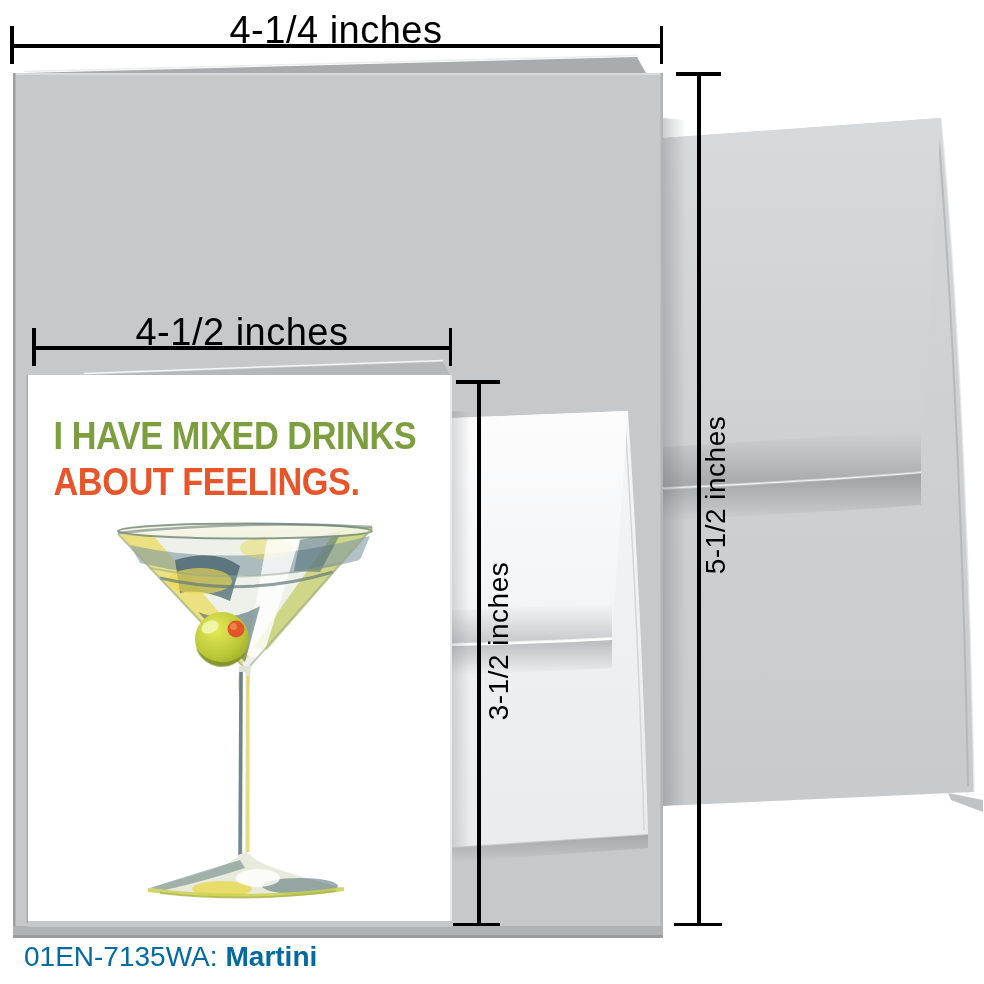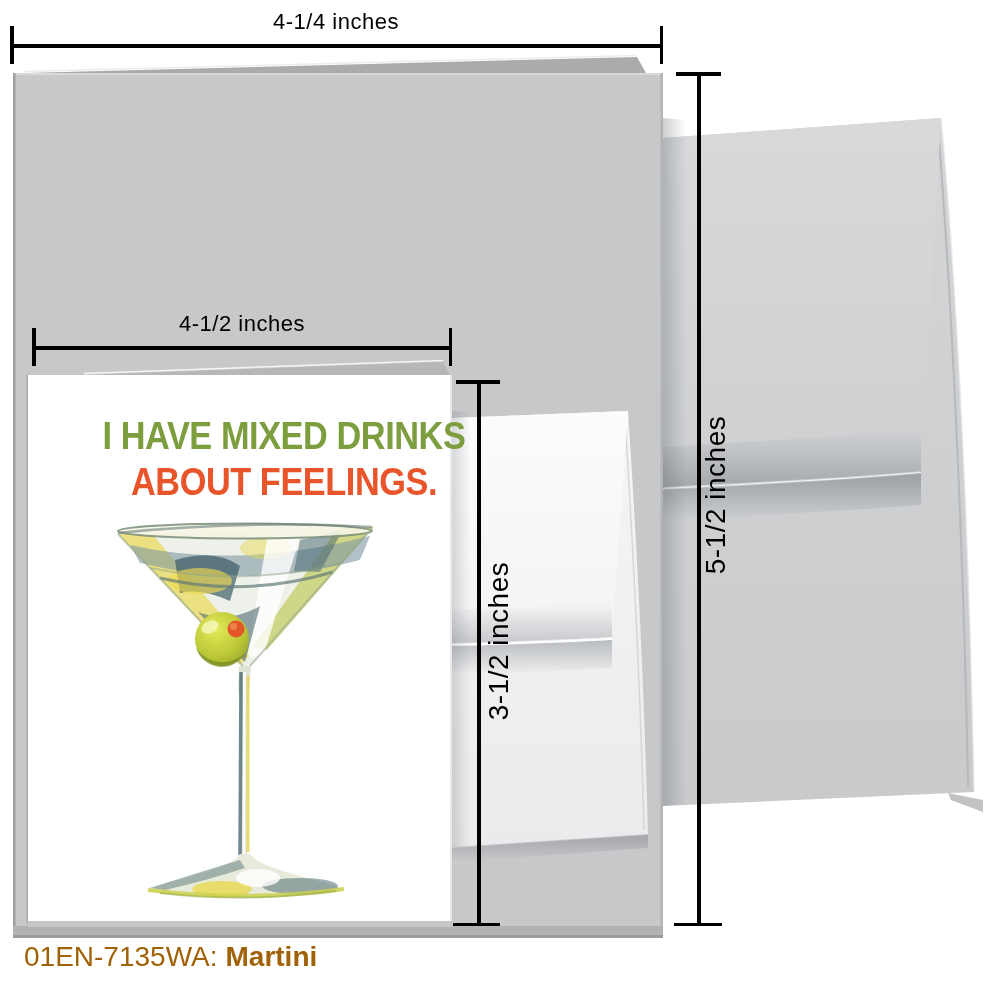--- a/index.html
+++ b/index.html
@@ -4,37 +4,37 @@
 <style>
   html,body{margin:0;padding:0;background:#ffffff;}
   .scene{
     position:relative;width:984px;height:984px;background:#ffffff;overflow:hidden;
     font-family:"Liberation Sans", sans-serif;color:#000;
   }
   .layer-svg{position:absolute;left:0;top:0;}
   
   .mline{position:absolute;background:#000;}
   .mlabel{
-    position:absolute;font-size:22px;font-weight:400;color:#000;
+    position:absolute;font-size:38px;font-weight:400;color:#000;
     text-align:center;white-space:nowrap;letter-spacing:0.5px;
   }
   .mlabel.rot{
     font-size:28px;
     transform:translate(-50%,-50%) rotate(-90deg);
     transform-origin:center center;
   }
   
   .headline{
-    position:absolute;left:28px;top:413px;width:424px;text-align:center;
-    font-weight:700;font-size:39px;line-height:46px;letter-spacing:-0.5px;margin-left:44px;
+    position:absolute;left:28px;top:413px;width:424px;
+    font-weight:700;font-size:39px;line-height:46px;letter-spacing:-0.5px;
   }
   .headline .hl{transform:scaleX(.88);transform-origin:50% 50%;}
   
   .caption{
-    position:absolute;left:24px;top:941px;font-size:28px;color:#a16207;white-space:nowrap;
+    position:absolute;left:24px;top:941px;font-size:28px;color:#0369a1;white-space:nowrap;
   }
   .caption .sku{font-weight:400;}
   .caption .name{font-weight:700;margin-left:8px;}
 </style>
 </head>
 <body>
 
 <div class="scene">
 
   <svg class="layer-svg" width="984" height="984" viewBox="0 0 984 984">

